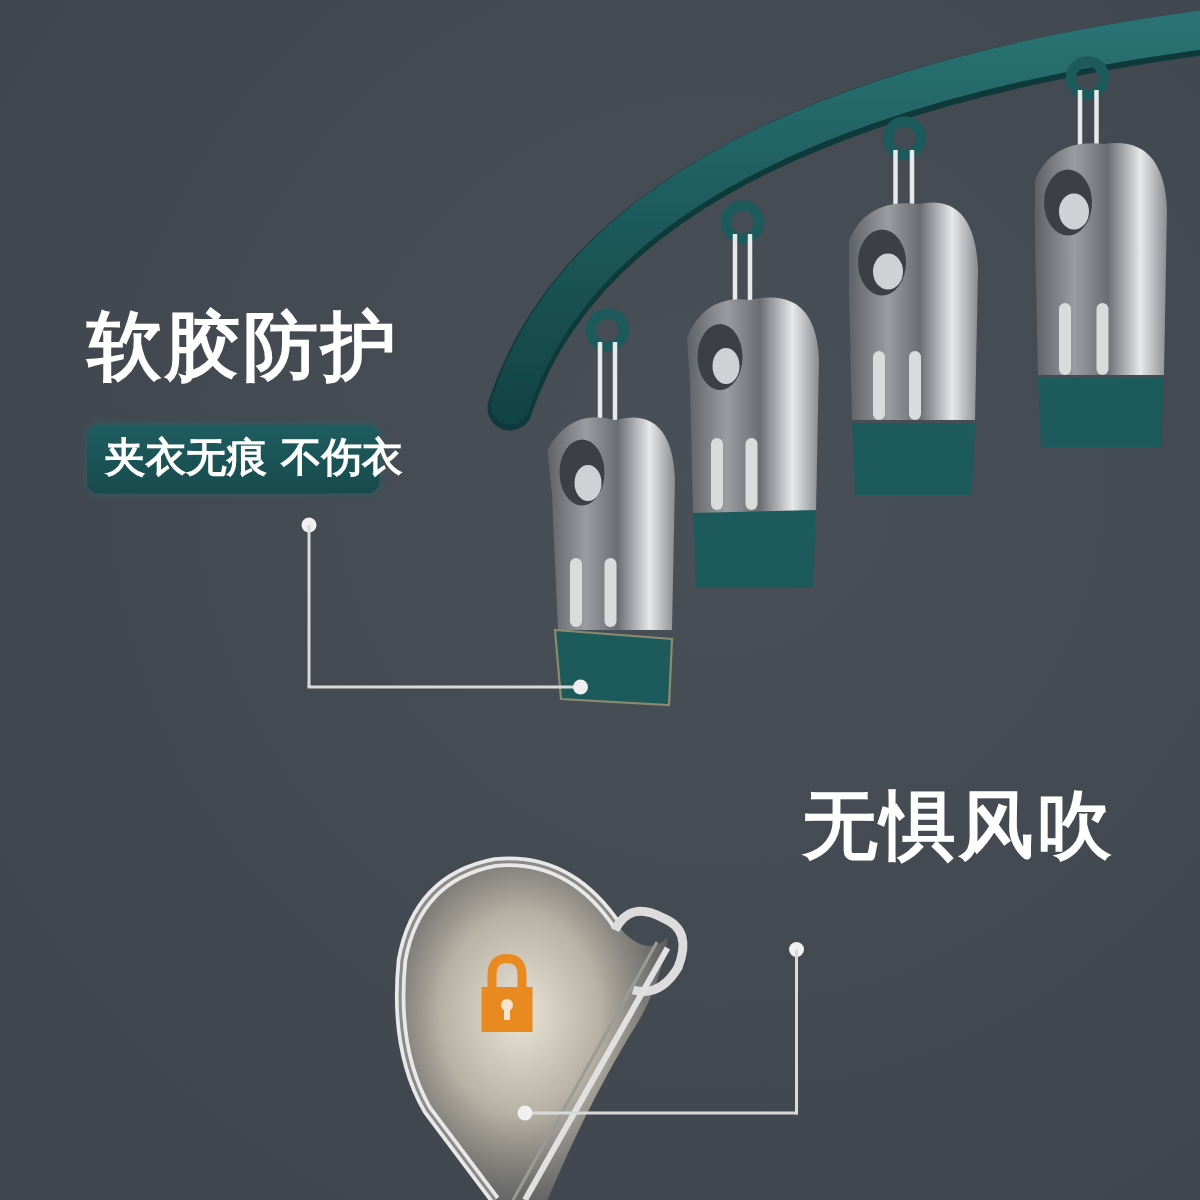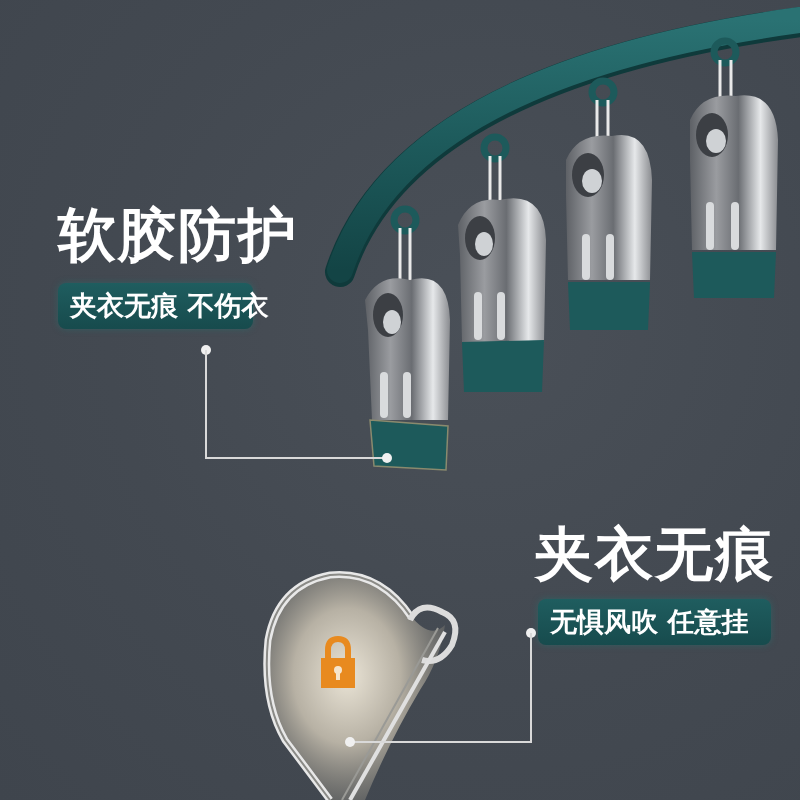--- a/index.html
+++ b/index.html
@@ -1,18 +1,18 @@
 <!DOCTYPE html>
 <html><head>
 <meta charset="utf-8">
 <style>
   html, body { margin:0; padding:0; }
   body { width:800px; height:800px; overflow:hidden; background:#434951; position:relative; font-family:"DejaVu Sans", sans-serif; }
   .stage { position:absolute; left:0; top:0; width:800px; height:800px; background:radial-gradient(ellipse at 60% 40%, #4a5058 0%, #434951 55%, #3f454d 100%); }
-  .headline { position:absolute; color:#ffffff; font-weight:bold; font-size:58px; letter-spacing:2px; line-height:1; white-space:nowrap; }
+  .headline { position:absolute; color:#ffffff; font-weight:bold; font-size:50px; letter-spacing:2px; line-height:1; white-space:nowrap; }
   .pill { position:absolute; height:46px; border-radius:8px; background:linear-gradient(180deg,#1f5d5f 0%,#174b4d 100%); box-shadow:0 0 6px rgba(40,110,110,0.6); color:#fff; font-size:27px; font-weight:bold; line-height:46px; padding:0 12px; white-space:nowrap; box-sizing:border-box; }
   .dot { position:absolute; width:10px; height:10px; border-radius:50%; background:#f0f0f0; }
   .line { position:absolute; background:#d9d9d9; }
   svg { position:absolute; left:0; top:0; }
 </style>
 </head>
 <body>
 
 <div class="stage">
 
@@ -112,21 +112,20 @@
   </svg>
 
   <div class="headline" style="left:58px;top:206px;">软胶防护</div>
   <div class="pill" style="left:58px;top:283px;width:195px;">夹衣无痕 不伤衣</div>
 
   <div class="dot" style="left:201px;top:345px;"></div>
   <div class="line" style="left:205px;top:350px;width:2px;height:108px;"></div>
   <div class="line" style="left:205px;top:457px;width:182px;height:2px;"></div>
   <div class="dot" style="left:382px;top:453px;"></div>
 
-  <div class="headline" style="left:535px;top:525px;">夹衣无痕</div>
-  <div class="pill" style="left:538px;top:599px;width:233px;">无惧风吹 任意挂</div>
+  <div class="headline" style="left:535px;top:525px;">无惧风吹</div>
 
   <div class="dot" style="left:526px;top:628px;"></div>
   <div class="line" style="left:530px;top:633px;width:2px;height:110px;"></div>
   <div class="line" style="left:352px;top:741px;width:180px;height:2px;"></div>
   <div class="dot" style="left:345px;top:737px;"></div>
 
 </div>
 
 </body></html>

